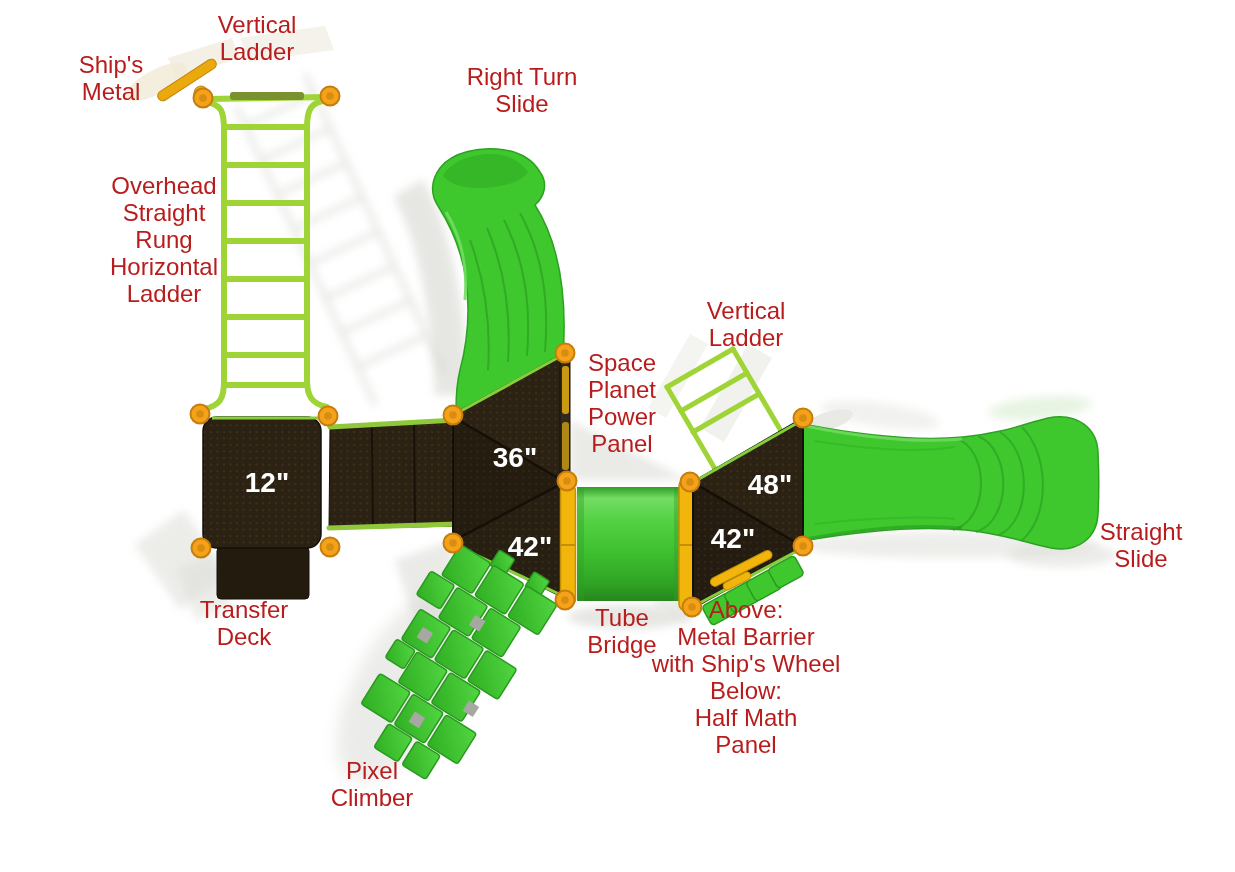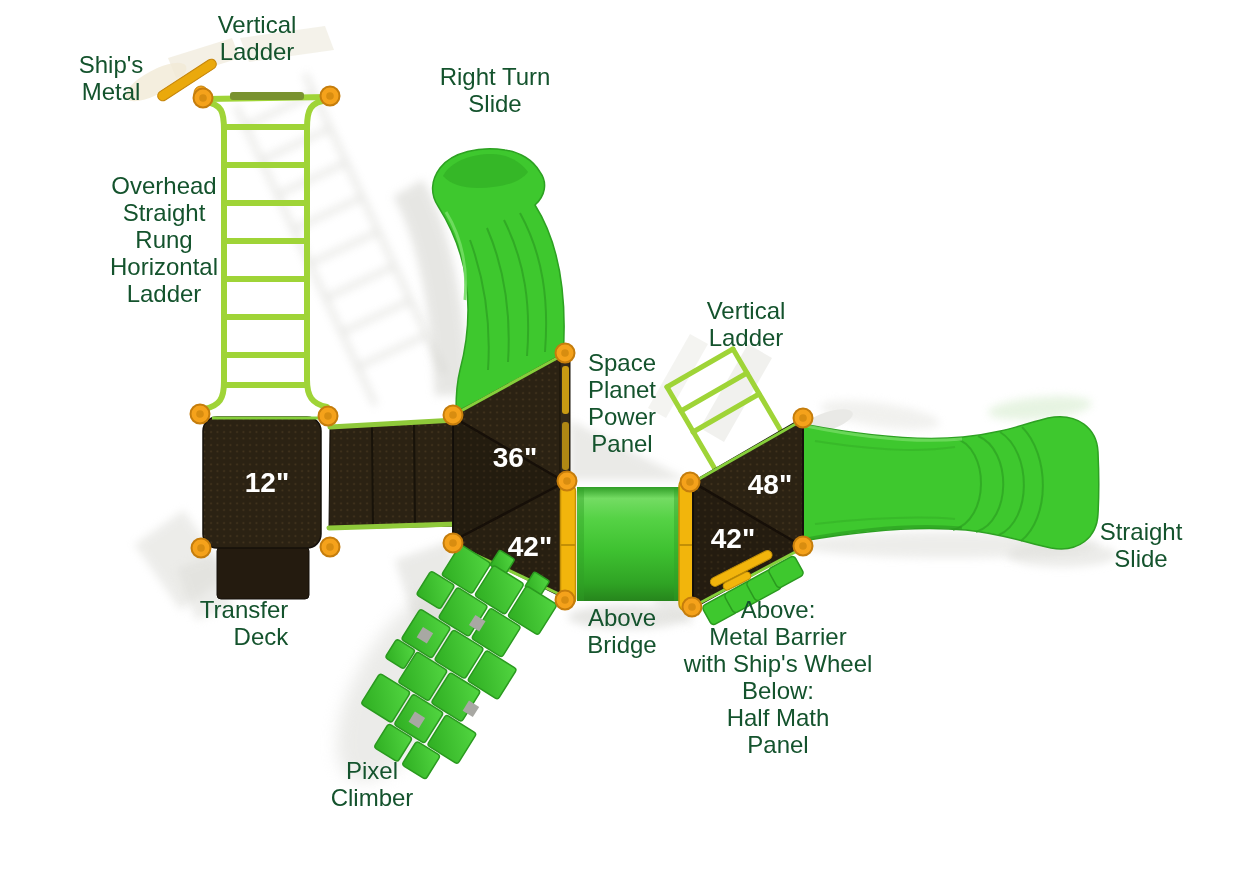--- a/index.html
+++ b/index.html
@@ -1,31 +1,31 @@
 <!DOCTYPE html>
 <html><head>
 <meta charset="utf-8">
 <style>
   html,body{margin:0;padding:0;background:#fff;}
   .stage{position:relative;width:1235px;height:872px;background:#ffffff;overflow:hidden;
          font-family:"Liberation Sans",sans-serif;}
   .stage svg{position:absolute;left:0;top:0;}
   .lbl{position:absolute;transform:translateX(-50%);text-align:center;
-       font-size:24px;line-height:27px;color:#14532d;white-space:pre-line;}
+       font-size:24px;line-height:27px;color:#b91c1c;white-space:pre-line;}
   .deck-num{font-family:"Liberation Sans",sans-serif;font-weight:bold;font-size:28px;fill:#ffffff;text-anchor:middle;}
   #lbl-vertical-ladder-left{left:257px;top:11px;}
   #lbl-ships-wheel{left:111px;top:51px;}
   #lbl-overhead-ladder{left:164px;top:172px;text-align:center;}
-  #lbl-right-turn-slide{left:495px;top:63px;}
+  #lbl-right-turn-slide{left:522px;top:63px;}
   #lbl-space-panel{left:614px;top:349px;margin-left:8px;}
   #lbl-vertical-ladder-right{left:746px;top:297px;}
   #lbl-straight-slide{left:1141px;top:518px;}
-  #lbl-transfer-deck{left:244px;top:596px;text-align:right;}
+  #lbl-transfer-deck{left:244px;top:596px;}
   #lbl-tube-bridge{left:622px;top:604px;}
-  #lbl-barrier-note{left:778px;top:596px;}
+  #lbl-barrier-note{left:746px;top:596px;}
   #lbl-pixel-climber{left:372px;top:757px;}
 </style>
 </head>
 <body>
 
 <div class="stage">
 
 <svg width="1235" height="872" viewBox="0 0 1235 872">
   <defs>
     <pattern id="perf" width="6.5" height="6.5" patternUnits="userSpaceOnUse">
@@ -298,21 +298,21 @@
 <div class="lbl" id="lbl-space-panel">Space
 Planet
 Power
 Panel</div>
 <div class="lbl" id="lbl-vertical-ladder-right">Vertical
 Ladder</div>
 <div class="lbl" id="lbl-straight-slide">Straight
 Slide</div>
 <div class="lbl" id="lbl-transfer-deck">Transfer
 Deck</div>
-<div class="lbl" id="lbl-tube-bridge">Above
+<div class="lbl" id="lbl-tube-bridge">Tube
 Bridge</div>
 <div class="lbl" id="lbl-barrier-note">Above:
 Metal Barrier
 with Ship's Wheel
 Below:
 Half Math
 Panel</div>
 <div class="lbl" id="lbl-pixel-climber">Pixel
 Climber</div>
 

